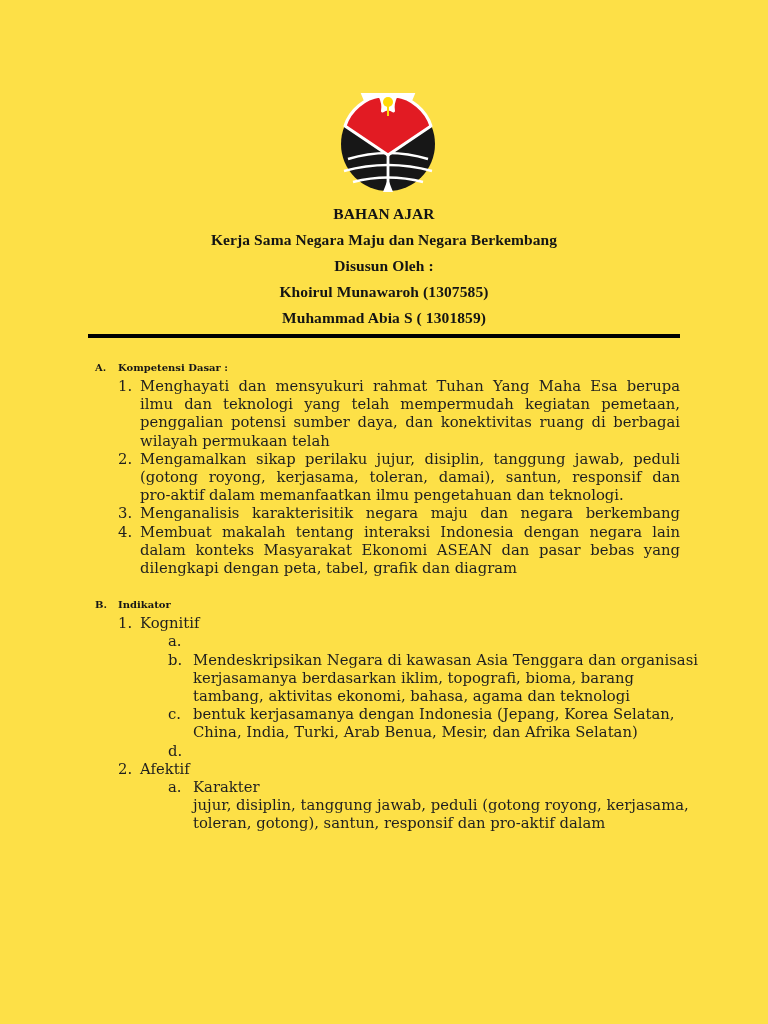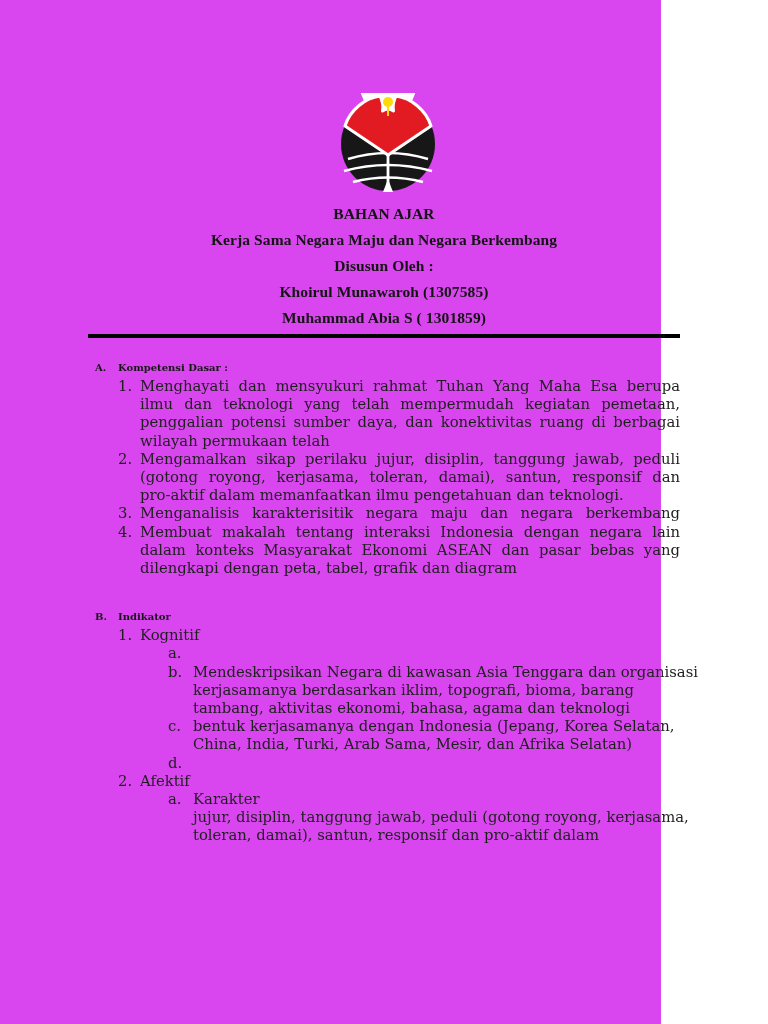--- a/index.html
+++ b/index.html
@@ -3,22 +3,22 @@
 <meta charset="utf-8">
 <style>
   html, body {
     margin: 0; padding: 0;
     width: 768px; height: 1024px;
     background: #ffffff;
     overflow: hidden;
   }
   .page {
     position: relative;
-    width: 661px; height: 1024px;
-    background: #d946ef;
+    width: 768px; height: 1024px;
+    background: #fde047;
     font-family: "DejaVu Serif", serif;
     color: #1f1f1f;
   }
   .logo {
     position: absolute;
     top: 93px; left: 334px;
     width: 108px; height: 100px;
   }
   .logo svg { width: 100%; height: 100%; display: block; }
   .header-block {
@@ -47,21 +47,21 @@
     font-size: 14.8px;
     line-height: 18.2px;
   }
   .sec-head {
     font-weight: bold;
     font-size: 10px;
     line-height: 19px;
     color: #161616;
   }
   .sec-label { display: inline-block; width: 23px; }
-  .section-b { margin-top: 30px; }
+  .section-b { margin-top: 18px; }
   .item, .group-head, .sub { display: flex; align-items: flex-start; }
   .item > .marker, .group-head > .marker {
     flex: 0 0 22px;
     margin-left: 23px;
   }
   .sub > .marker {
     flex: 0 0 25px;
     margin-left: 73px;
   }
   .txt { flex: 1 1 auto; min-width: 0; }
@@ -172,39 +172,39 @@
           <div class="lline">Mendeskripsikan Negara di kawasan Asia Tenggara dan organisasi</div>
           <div class="lline">kerjasamanya berdasarkan iklim, topografi, bioma, barang</div>
           <div class="lline">tambang, aktivitas ekonomi, bahasa, agama dan teknologi</div>
         </div>
       </div>
 
       <div class="sub">
         <span class="marker">c.</span>
         <div class="txt">
           <div class="lline">bentuk kerjasamanya dengan Indonesia (Jepang, Korea Selatan,</div>
-          <div class="lline">China, India, Turki, Arab Sama, Mesir, dan Afrika Selatan)</div>
+          <div class="lline">China, India, Turki, Arab Benua, Mesir, dan Afrika Selatan)</div>
         </div>
       </div>
 
       <div class="sub">
         <span class="marker">d.</span>
       </div>
 
       <div class="group-head">
         <span class="marker">2.</span>
         <div class="txt">
           <div class="lline">Afektif</div>
         </div>
       </div>
 
       <div class="sub">
         <span class="marker">a.</span>
         <div class="txt">
           <div class="lline">Karakter</div>
           <div class="lline">jujur, disiplin, tanggung jawab, peduli (gotong royong, kerjasama,</div>
-          <div class="lline">toleran, damai), santun, responsif dan pro-aktif dalam</div>
+          <div class="lline">toleran, gotong), santun, responsif dan pro-aktif dalam</div>
         </div>
       </div>
     </div>
 
   </div>
 </div>
 
 </body></html>

